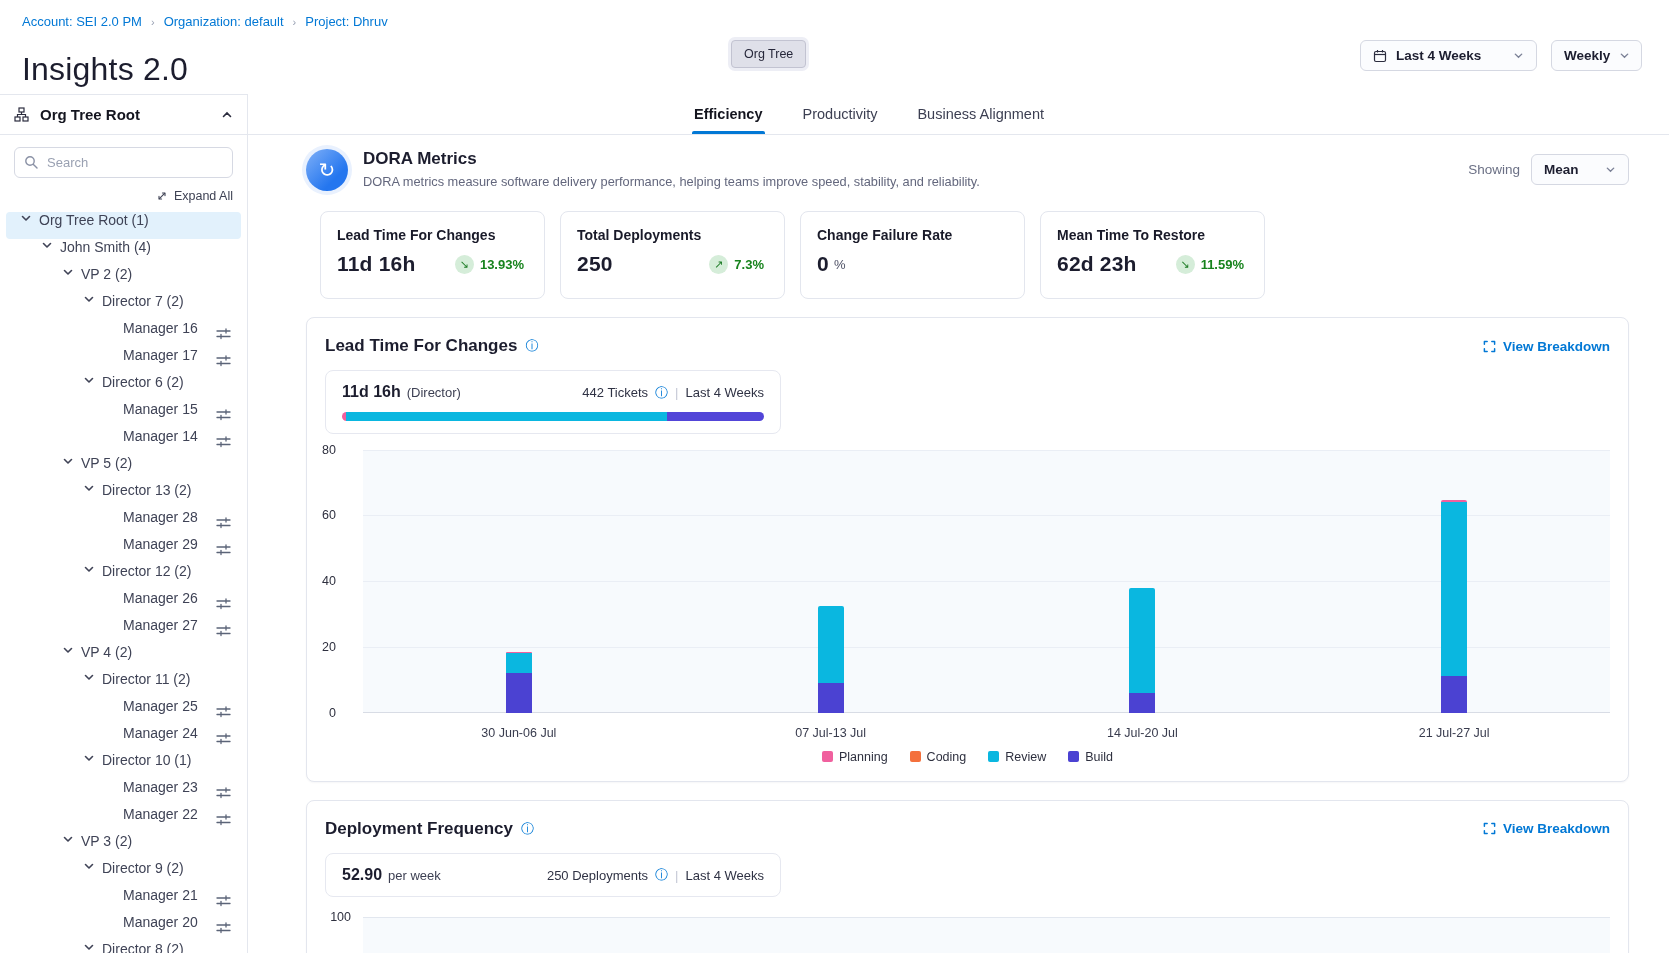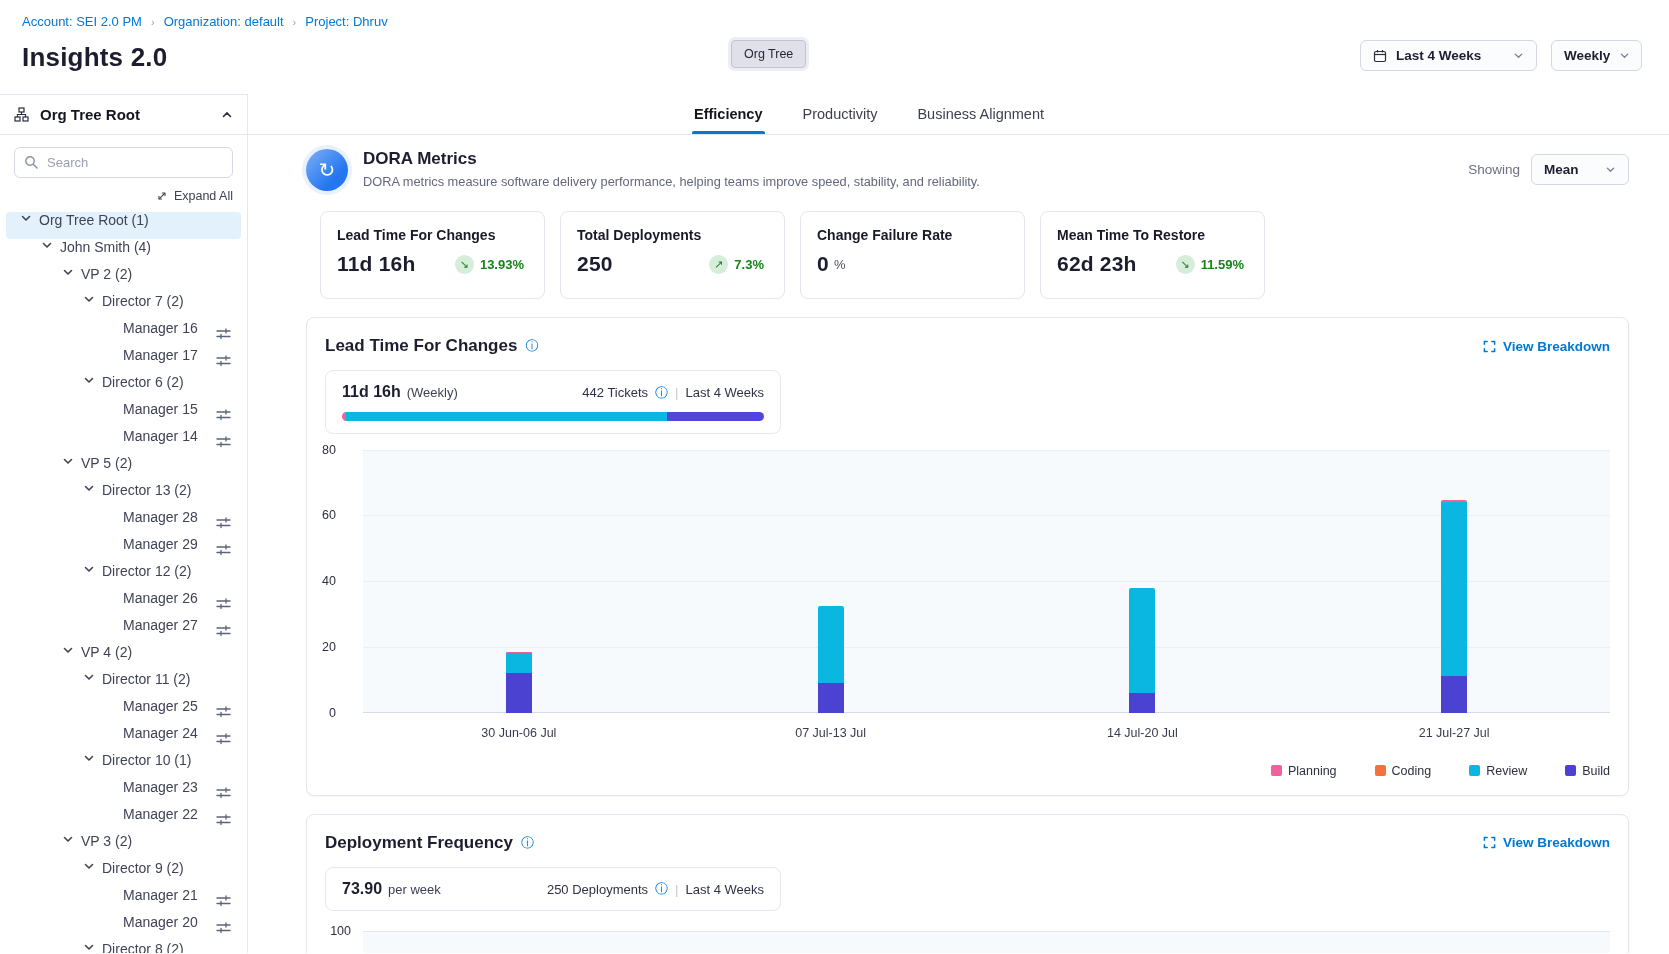--- a/index.html
+++ b/index.html
@@ -4,21 +4,21 @@
 <style>
   * { margin:0; padding:0; box-sizing:border-box; }
   html,body { width:1669px; height:954px; overflow:hidden; background:#fff;
     font-family:"Liberation Sans", sans-serif; color:#1c1d2e; }
 
   
   .top { height:94px; padding:14px 0 0 22px; position:relative; }
   .breadcrumb { font-size:13px; display:flex; align-items:center; }
   .crumb { color:#0278d5; cursor:pointer; text-decoration:none; }
   .crumb-sep { color:#98a0b3; margin:0 9px; font-size:11px; }
-  .page-title { font-size:26px; font-weight:bold; margin-top:13px; letter-spacing:.2px; }
+  .page-title { font-size:32px; font-weight:normal; margin-top:22px; letter-spacing:.2px; }
   .org-chip { position:absolute; left:731px; top:40px; background:#dfe0e9; border:1px solid #c2c3d1;
     box-shadow:0 0 0 3px #edeef5; border-radius:4px; padding:6px 12px; font-size:12.5px;
     color:#26273a; cursor:pointer; }
   .head-controls { position:absolute; right:27px; top:40px; display:flex; gap:14px; }
   .select { background:#fbfcfe; border:1px solid #d5d8e2; border-radius:6px; height:31px;
     display:flex; align-items:center; padding:0 12px; gap:9px; font-size:13.5px; font-weight:bold;
     color:#1d1e30; cursor:pointer; }
   .select .chev-dn { margin-left:10px; }
   .select.daterange { width:177px; }
   .select.gran { width:91px; justify-content:space-between; }
@@ -100,21 +100,21 @@
   .chart { display:flex; }
   .yaxis { width:38px; flex:none; position:relative; height:263px; }
   .ylab { position:absolute; right:27px; transform:translateY(-50%); font-size:12.5px; color:#2e303f; }
   .plot { flex:1; position:relative; height:263px; background:#f7fafd; }
   .gridline { position:absolute; left:0; right:0; height:1px; background:#eaeef5; }
   .gridline.zero { background:#d8dce5; }
   .bar { position:absolute; bottom:0; width:26px; transform:translateX(-50%);
     display:flex; flex-direction:column-reverse; cursor:pointer; }
   .xlabels { position:relative; height:32px; margin-left:38px; }
   .xlab { position:absolute; top:13px; transform:translateX(-50%); font-size:12.5px; color:#393c4e; white-space:nowrap; }
-  .legend { display:flex; justify-content:flex-end; gap:38px; margin-top:16px; height:20px; }
+  .legend { display:flex; justify-content:center; gap:22px; margin-top:2px; height:20px; }
   .lg-item { display:flex; align-items:center; gap:6px; font-size:12.5px; color:#2e303f; cursor:pointer; }
   .lg-swatch { width:11px; height:11px; border-radius:2px; }
 
   .dep-chart { display:flex; margin-top:20px; }
   .dep-yaxis { width:38px; flex:none; position:relative; }
   .dep-ylab { position:absolute; right:12px; top:-7px; font-size:12.5px; color:#2e303f; }
   .dep-plot { flex:1; height:90px; background:#f7fafd; border-top:1px solid #e2e7ef; }
 </style>
 </head>
 <body>
@@ -553,21 +553,21 @@
                 <path d="M4.5 12.5 H1.5 V9.5"></path>
             </svg>
           </span>
           <span>View Breakdown</span>
         </span>
       </div>
 
       <div class="summary-box">
         <div class="summary-top">
           <span class="sum-value">11d 16h</span>
-          <span class="sum-suffix">(Weekly)</span>
+          <span class="sum-suffix">(Director)</span>
           <span class="sum-right">
             <span>442 Tickets</span>
             <span class="info-ic">ⓘ</span>
             <span class="sum-div">|</span>
             <span>Last 4 Weeks</span>
           </span>
         </div>
         <div class="sum-bar" id="sumbar">
             <div style="width: 1%; background: rgb(240, 96, 158);"></div>
             <div style="width: 76%; background: rgb(10, 183, 224);"></div>
@@ -649,21 +649,21 @@
                 <path d="M12.5 9.5 V12.5 H9.5"></path>
                 <path d="M4.5 12.5 H1.5 V9.5"></path>
             </svg>
           </span>
           <span>View Breakdown</span>
         </span>
       </div>
 
       <div class="summary-box">
         <div class="summary-top">
-          <span class="sum-value">73.90</span>
+          <span class="sum-value">52.90</span>
           <span class="sum-suffix">per week</span>
           <span class="sum-right">
             <span>250 Deployments</span>
             <span class="info-ic">ⓘ</span>
             <span class="sum-div">|</span>
             <span>Last 4 Weeks</span>
           </span>
         </div>
       </div>
 

